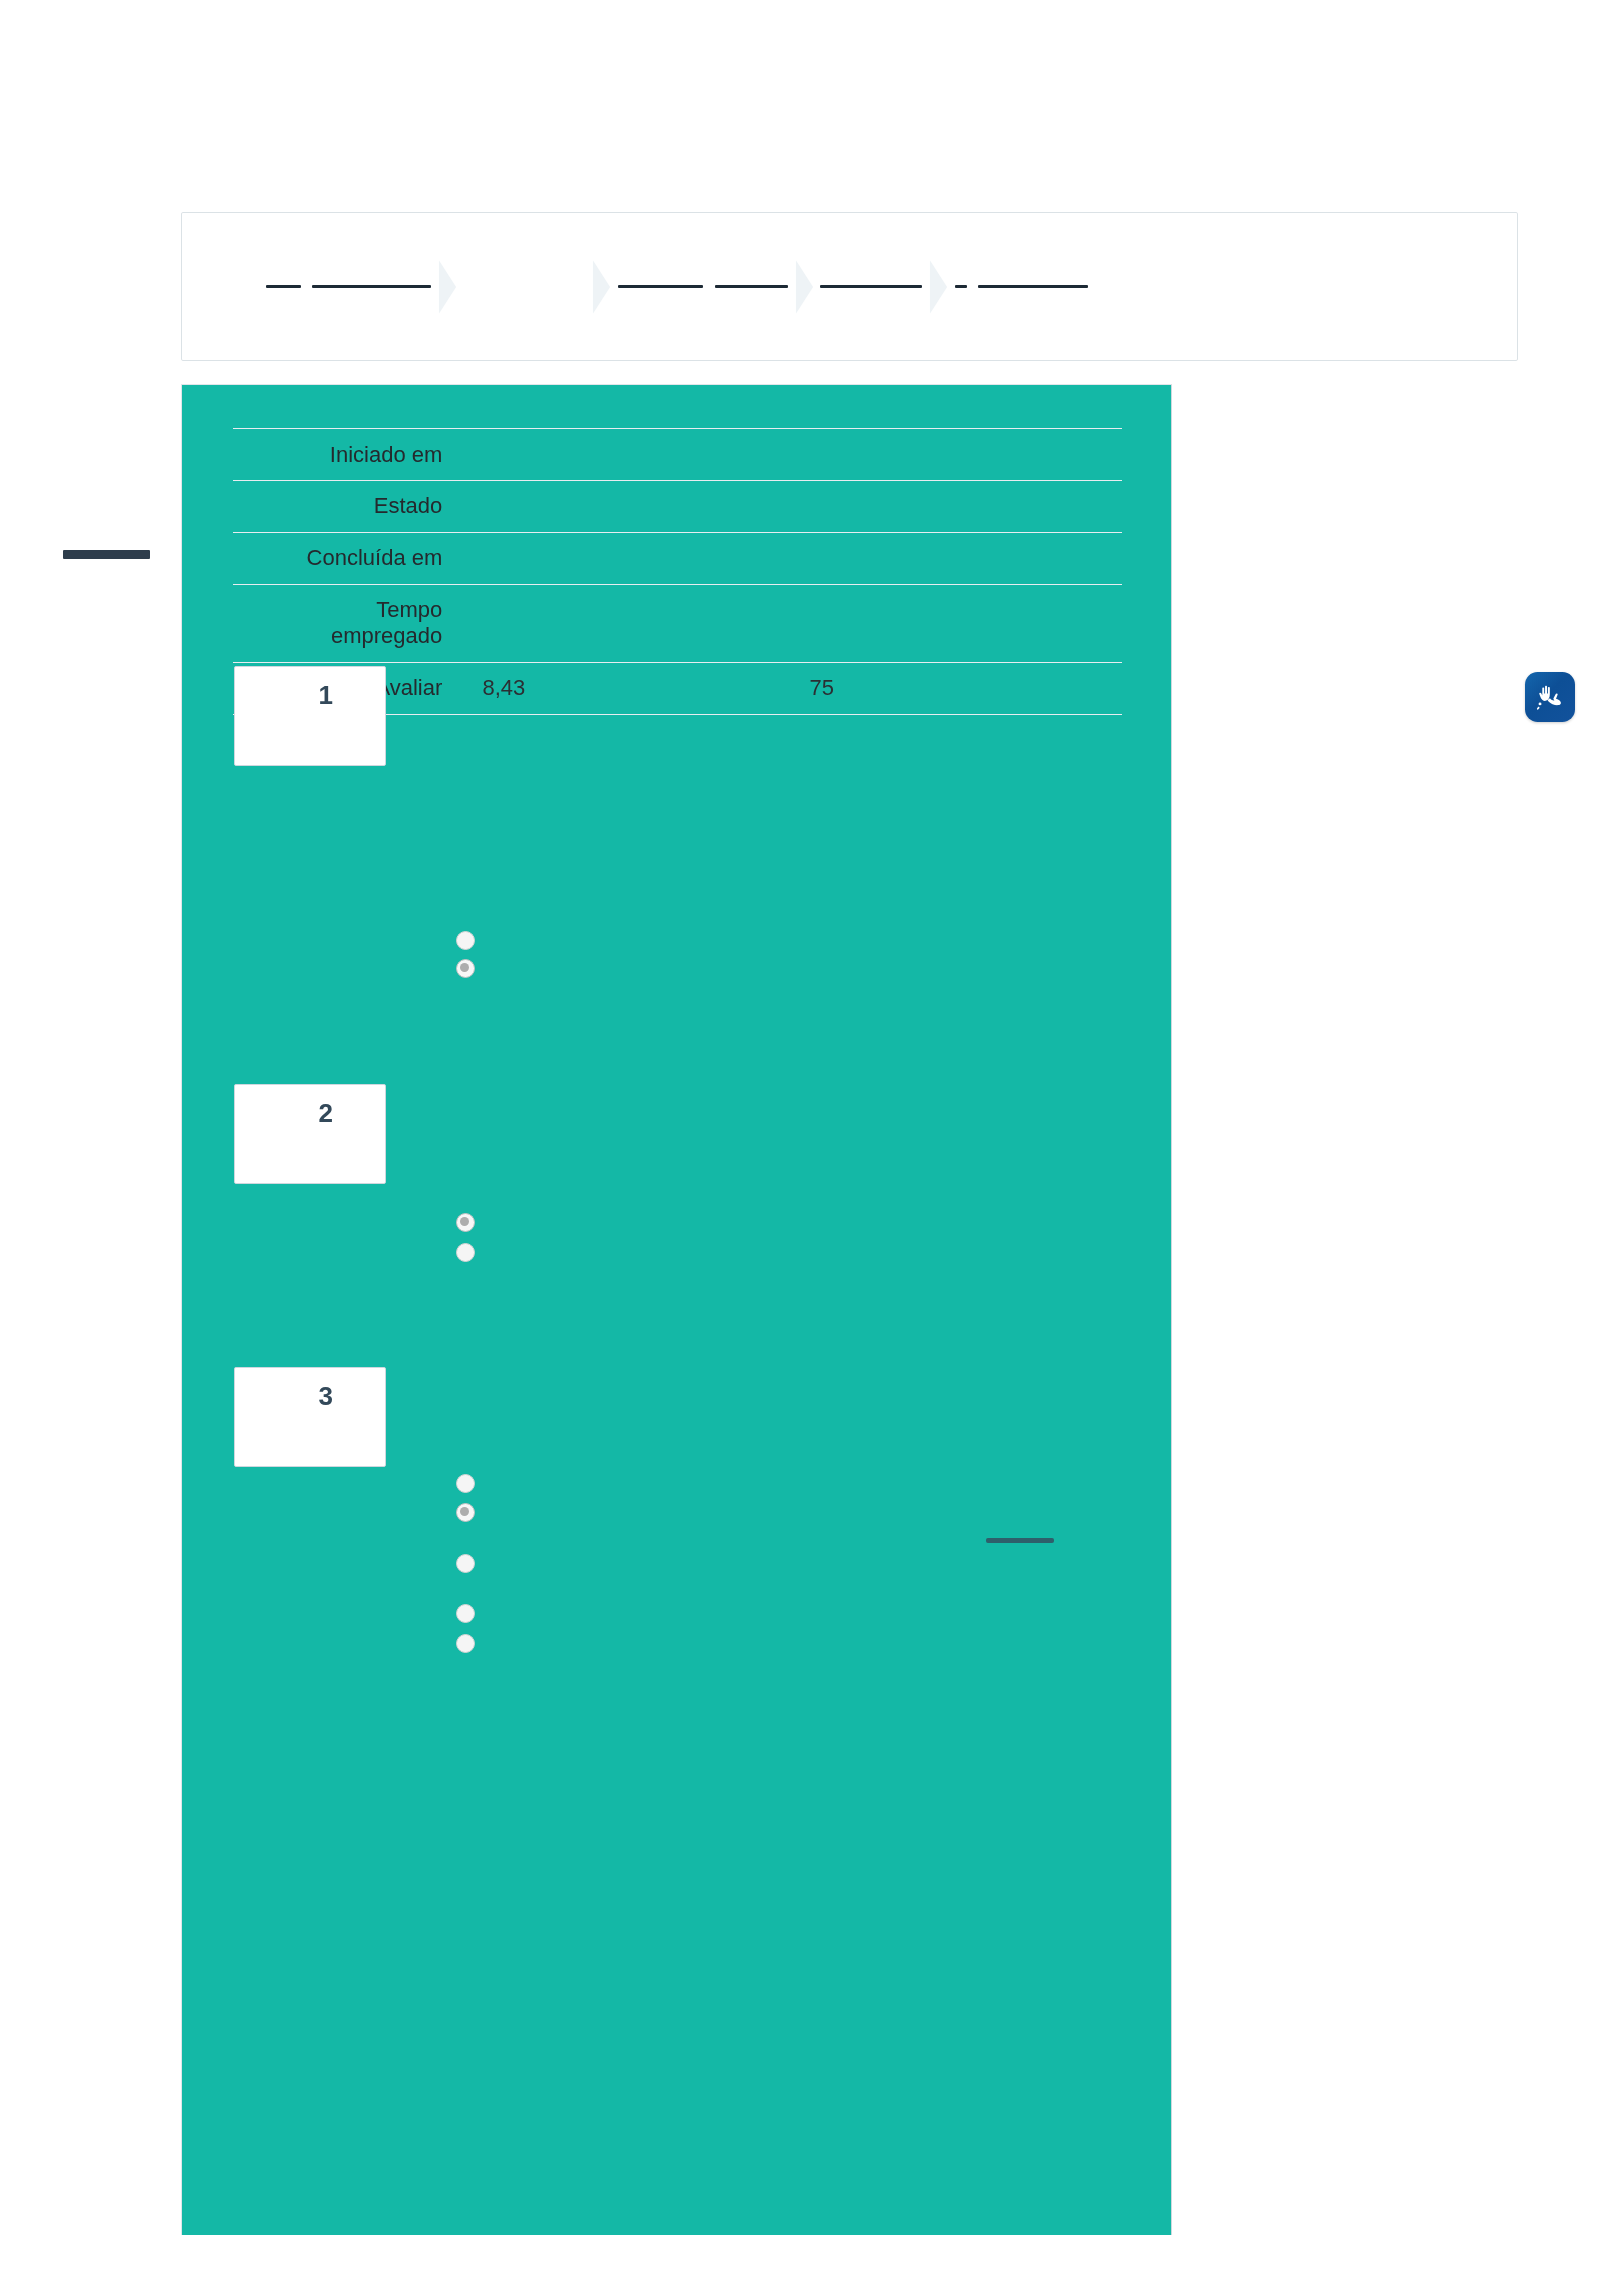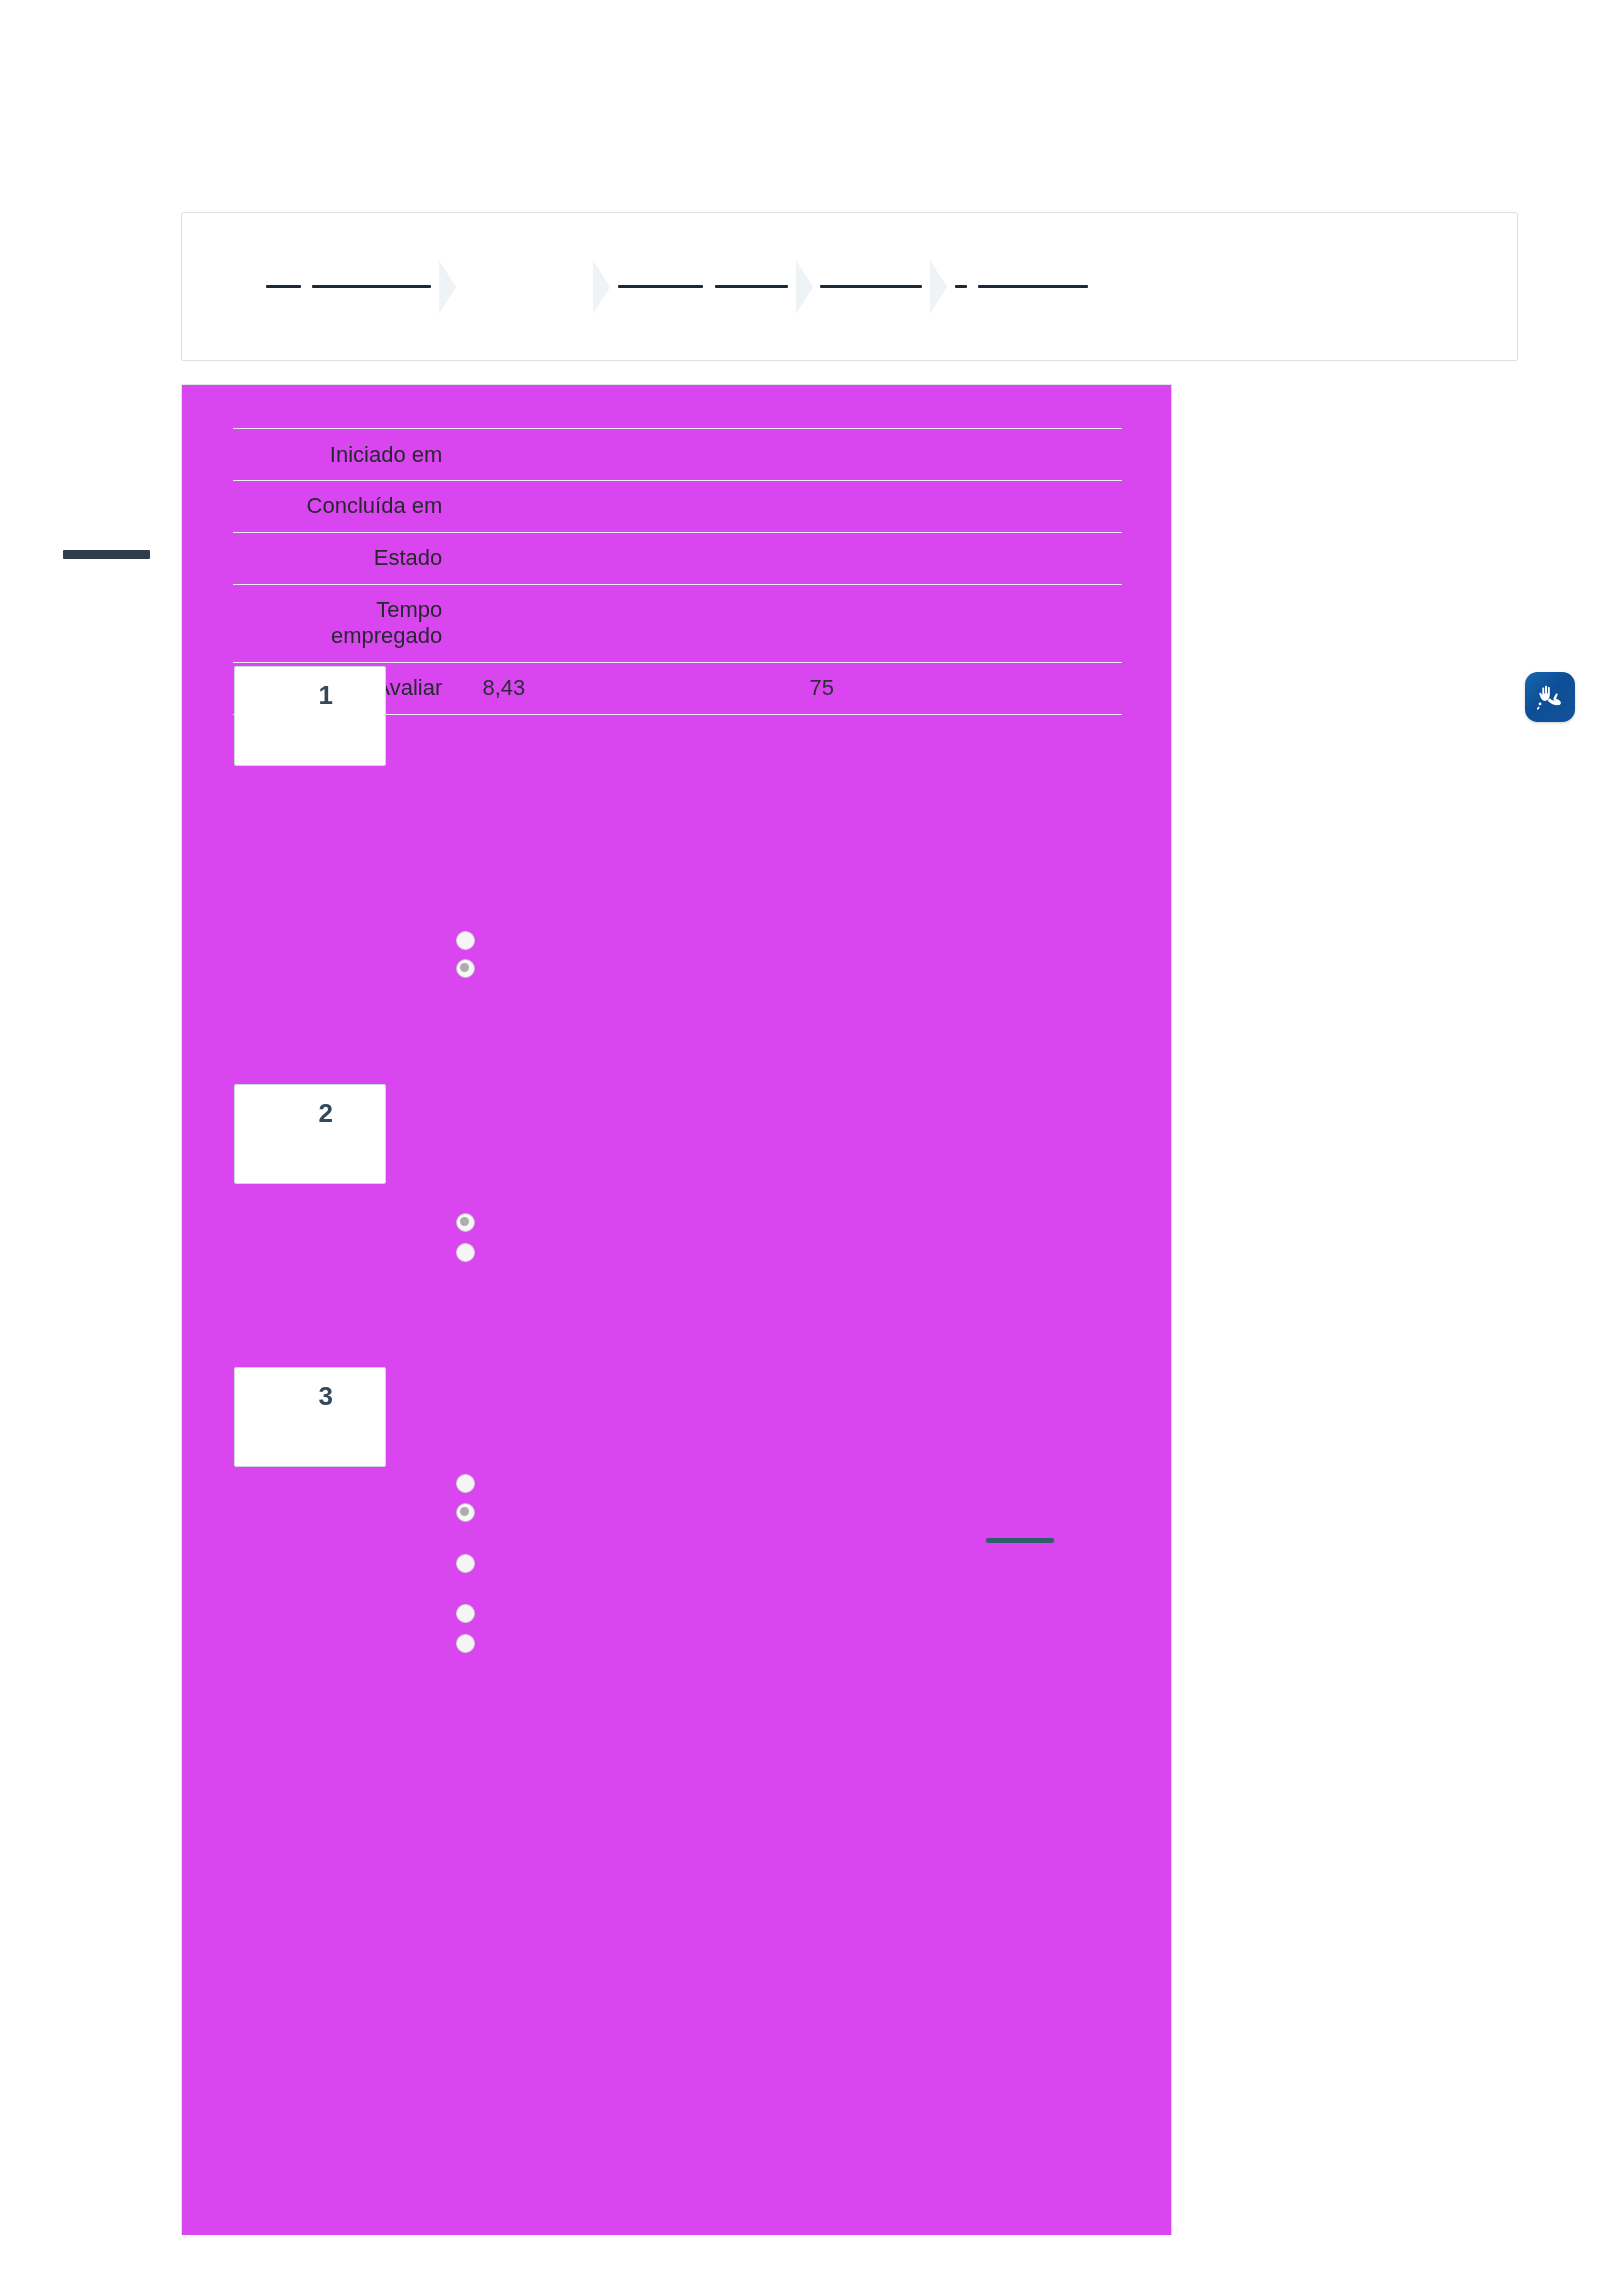--- a/index.html
+++ b/index.html
@@ -64,21 +64,21 @@
   }
   .crumb-sep svg { display: block; }
 
   
   .main-card {
     position: absolute;
     left: 181px;
     top: 384px;
     width: 991px;
     height: 1851px;
-    background: #d946ef;
+    background: #14b8a6;
     border: 1px solid #e0e5e9;
     border-left: 1px solid #e0e5e9;
     border-right: 1px solid #cfd7dd;
     border-top: 1px solid #e0e5e9;
     border-bottom: none;
     overflow: hidden;
   }
 
   
   .summary-table {
@@ -245,30 +245,30 @@
       <tr>
         <th>Iniciado em</th>
         <td>
           <div class="cell-split">
             <span class="cell-a"></span>
             <span class="cell-b"></span>
           </div>
         </td>
       </tr>
       <tr>
-        <th>Concluída em</th>
+        <th>Estado</th>
         <td>
           <div class="cell-split">
             <span class="cell-a"></span>
             <span class="cell-b"></span>
           </div>
         </td>
       </tr>
       <tr>
-        <th>Estado</th>
+        <th>Concluída em</th>
         <td>
           <div class="cell-split">
             <span class="cell-a"></span>
             <span class="cell-b"></span>
           </div>
         </td>
       </tr>
       <tr>
         <th>Tempo
 empregado</th>

